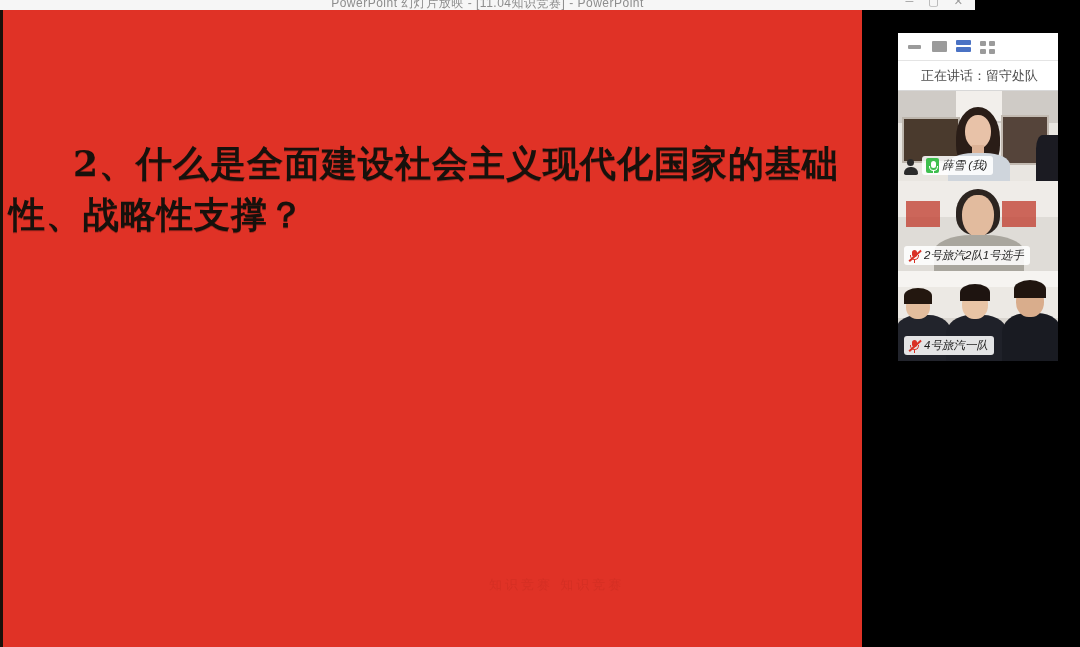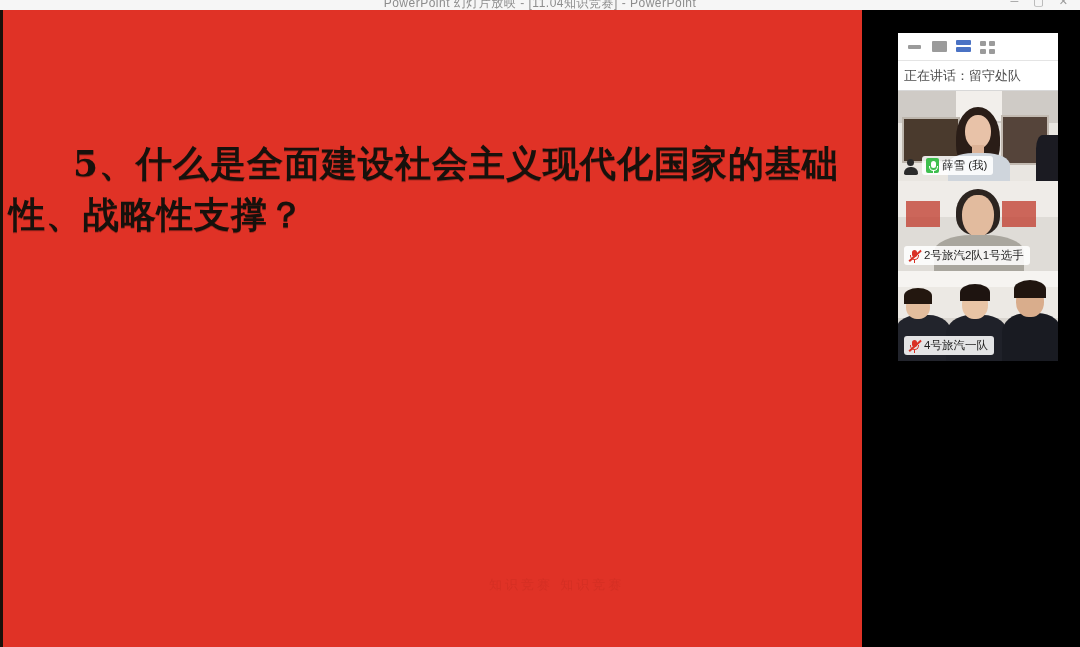--- a/index.html
+++ b/index.html
@@ -18,21 +18,21 @@
     width: 1080px;
     height: 647px;
     background: #000000;
     overflow: hidden;
   }
 
   
   .titlebar {
     position: absolute;
     left: 0; top: 0;
-    width: 1080px;
+    width: 975px;
     height: 10px;
     background: #f6f6f6;
     overflow: hidden;
     z-index: 5;
   }
   .titlebar-text {
     position: absolute;
     left: 50%;
     top: -5px;
     transform: translateX(-50%);
@@ -127,21 +127,21 @@
   .lay-two b + b { margin-top: 2.5px; }
   .lay-grid { display: grid; grid-template-columns: 6px 6px; grid-template-rows: 5px 5px; gap: 2.5px; margin-top: 1px; }
   .lay-grid i { display: block; background: #9b9b9b; border-radius: 1px; }
 
   .speaking {
     width: 160px;
     height: 30px;
     background: #ffffff;
     display: flex;
     align-items: center;
-    padding-left: 6px;
+    padding-left: 23px;
     box-sizing: border-box;
     font-size: 13px;
     color: #4e4e4e;
     border-bottom: 1px solid #d8d8d8;
     white-space: nowrap;
     overflow: hidden;
   }
 
   
   .tiles { width: 160px; }
@@ -174,21 +174,21 @@
     gap: 3px;
     padding: 0 6px 0 4px;
     box-sizing: border-box;
     font-size: 11.5px;
     color: #1d1d1d;
     white-space: nowrap;
     overflow: hidden;
     z-index: 6;
   }
   .label.plain { padding-left: 7px; }
-  .label-text { line-height: 19px; }
+  .label-text { line-height: 19px; font-style: italic; }
 
   .mic { position: relative; width: 13px; height: 14px; flex: 0 0 13px; }
   .mic .body { position: absolute; left: 4px; top: 1px; width: 5px; height: 7px; border-radius: 3px; background: #d93025; }
   .mic .arc { position: absolute; left: 2px; top: 6.5px; width: 9px; height: 5px; border: 1.4px solid #d93025; border-top: none; border-radius: 0 0 6px 6px; box-sizing: border-box; }
   .mic .stem { position: absolute; left: 6px; top: 11px; width: 1.4px; height: 3px; background: #d93025; }
   .mic .slash { position: absolute; left: -1px; top: 6px; width: 16px; height: 1.6px; background: #d93025; transform: rotate(-42deg); transform-origin: center; }
   .mic.on { width: 15px; height: 15px; background: #3fbf4f; border-radius: 2px; }
   .mic.on .body { left: 5px; top: 3px; background: #ffffff; }
   .mic.on .arc { left: 3px; top: 8px; border-color: #ffffff; }
   .mic.on .stem { left: 7px; top: 12.2px; background: #ffffff; }
@@ -292,21 +292,21 @@
 
 <div id="app">
 
   <div class="titlebar">
     <div class="titlebar-text">PowerPoint 幻灯片放映  - [11.04知识竞赛] - PowerPoint</div>
     <div class="titlebar-ctl">─ ▢ ✕</div>
   </div>
 
   <div class="slide-edge-l"></div>
   <div class="slide">
-    <div class="slide-title">5、什么是全面建设社会主义现代化国家的基础性、战略性支撑？</div>
+    <div class="slide-title">2、什么是全面建设社会主义现代化国家的基础性、战略性支撑？</div>
     <div class="slide-watermark">知识竞赛 知识竞赛</div>
   </div>
 
   <div class="panel">
 
     <div class="layout-bar">
       <div class="lay-ico">
           <div class="lay-min"></div>
         </div>
       <div class="lay-ico">

